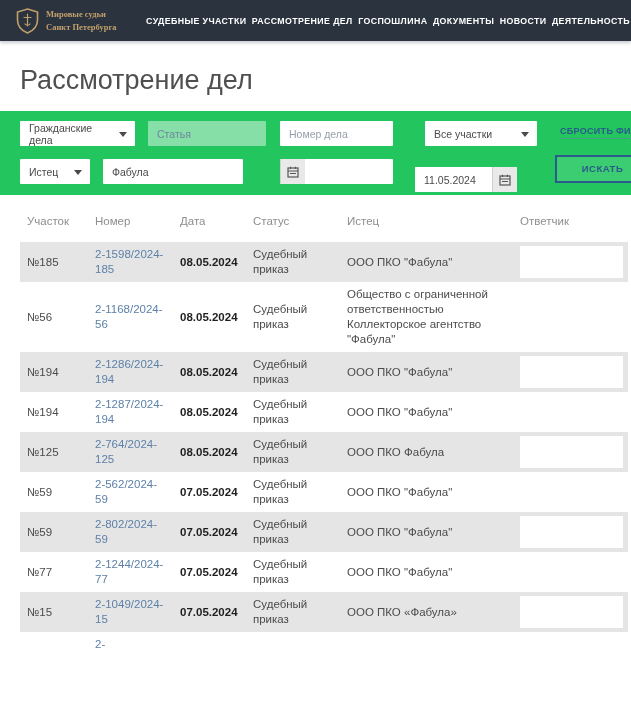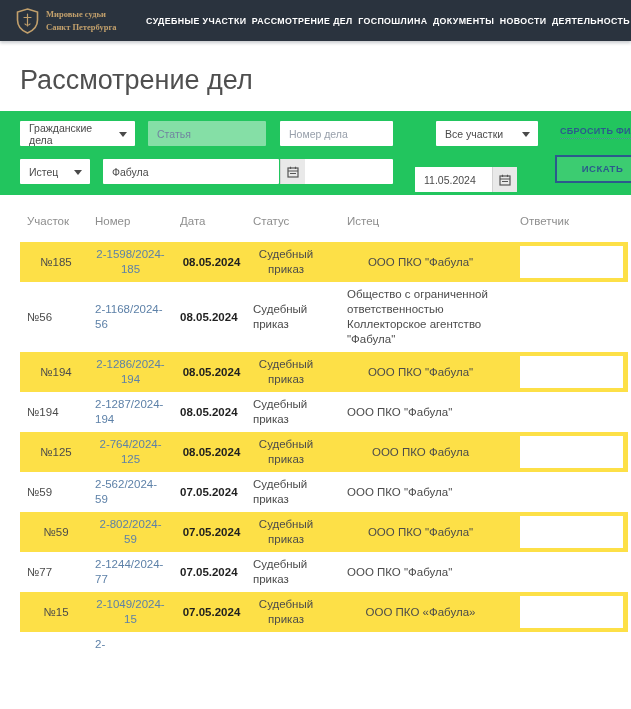--- a/index.html
+++ b/index.html
@@ -75,21 +75,21 @@
   
   .results{margin:12px 0 0 20px;width:608px;}
   table{border-collapse:collapse;table-layout:fixed;width:608px;}
   col.w0{width:75px;}col.w1{width:85px;}col.w2{width:73px;}
   col.w3{width:94px;}col.w4{width:173px;}col.w5{width:108px;}
   thead th{
     text-align:left;font-weight:400;font-size:11.5px;color:#8e8e8e;
     padding:8px 0 15px 0;
   }
   thead th.c0{padding-left:7px;}
-  tbody tr.stripe{background:#fde047;text-align:center;}
+  tbody tr.stripe{background:#e5e5e5;}
   tbody td{
     vertical-align:middle;font-size:11.5px;color:#4b4b4b;line-height:15px;
     padding:5px 10px 5px 0;
   }
   td.c0{padding-left:7px;}
   td.c1{padding-right:14px;}
   td.c1 a{color:#5d81a8;text-decoration:none;}
   td.c2{font-weight:700;color:#1f1f1f;white-space:nowrap;}
   td.c3{padding-right:28px;}
   td.c4{padding-right:26px;}
@@ -130,33 +130,33 @@
 
     <div class="f-select fp" style="left:20px;top:10px;width:115px;">
       <span>Гражданские дела</span>
       <span class="arrow"></span>
     </div>
 
     <input class="f-input fp translucent" style="left: 148px; top: 10px; width: 118px;" placeholder="Статья">
 
     <input class="f-input fp" style="left: 280px; top: 10px; width: 113px;" placeholder="Номер дела">
 
-    <div class="f-select fp" style="left:436px;top:10px;width:102px;">
+    <div class="f-select fp" style="left:425px;top:10px;width:112px;">
       <span>Все участки</span>
       <span class="arrow"></span>
     </div>
 
     <span class="reset-link" style="left:560px;top:15px;">СБРОСИТЬ ФИЛЬТР</span>
 
     <div class="f-select fp" style="left:20px;top:48px;width:70px;">
       <span>Истец</span>
       <span class="arrow"></span>
     </div>
 
-    <input class="f-input fp" style="left: 103px; top: 48px; width: 176px;" value="Фабула">
+    <input class="f-input fp" style="left: 103px; top: 48px; width: 140px;" value="Фабула">
 
     <div class="date-wrap fp" style="left:280px;top:48px;width:113px;">
       <span class="cal-btn">
         <svg width="12" height="12" viewBox="0 0 12 12">
           <rect x="1" y="2" width="10" height="9" fill="none" stroke="#555" stroke-width="1.2"></rect>
           <line x1="1" y1="5" x2="11" y2="5" stroke="#555" stroke-width="1.2"></line>
           <line x1="3.5" y1="0.8" x2="3.5" y2="3" stroke="#555" stroke-width="1.2"></line>
           <line x1="8.5" y1="0.8" x2="8.5" y2="3" stroke="#555" stroke-width="1.2"></line>
           <line x1="3" y1="7.5" x2="9" y2="7.5" stroke="#555" stroke-width="1.1"></line>
         </svg>

